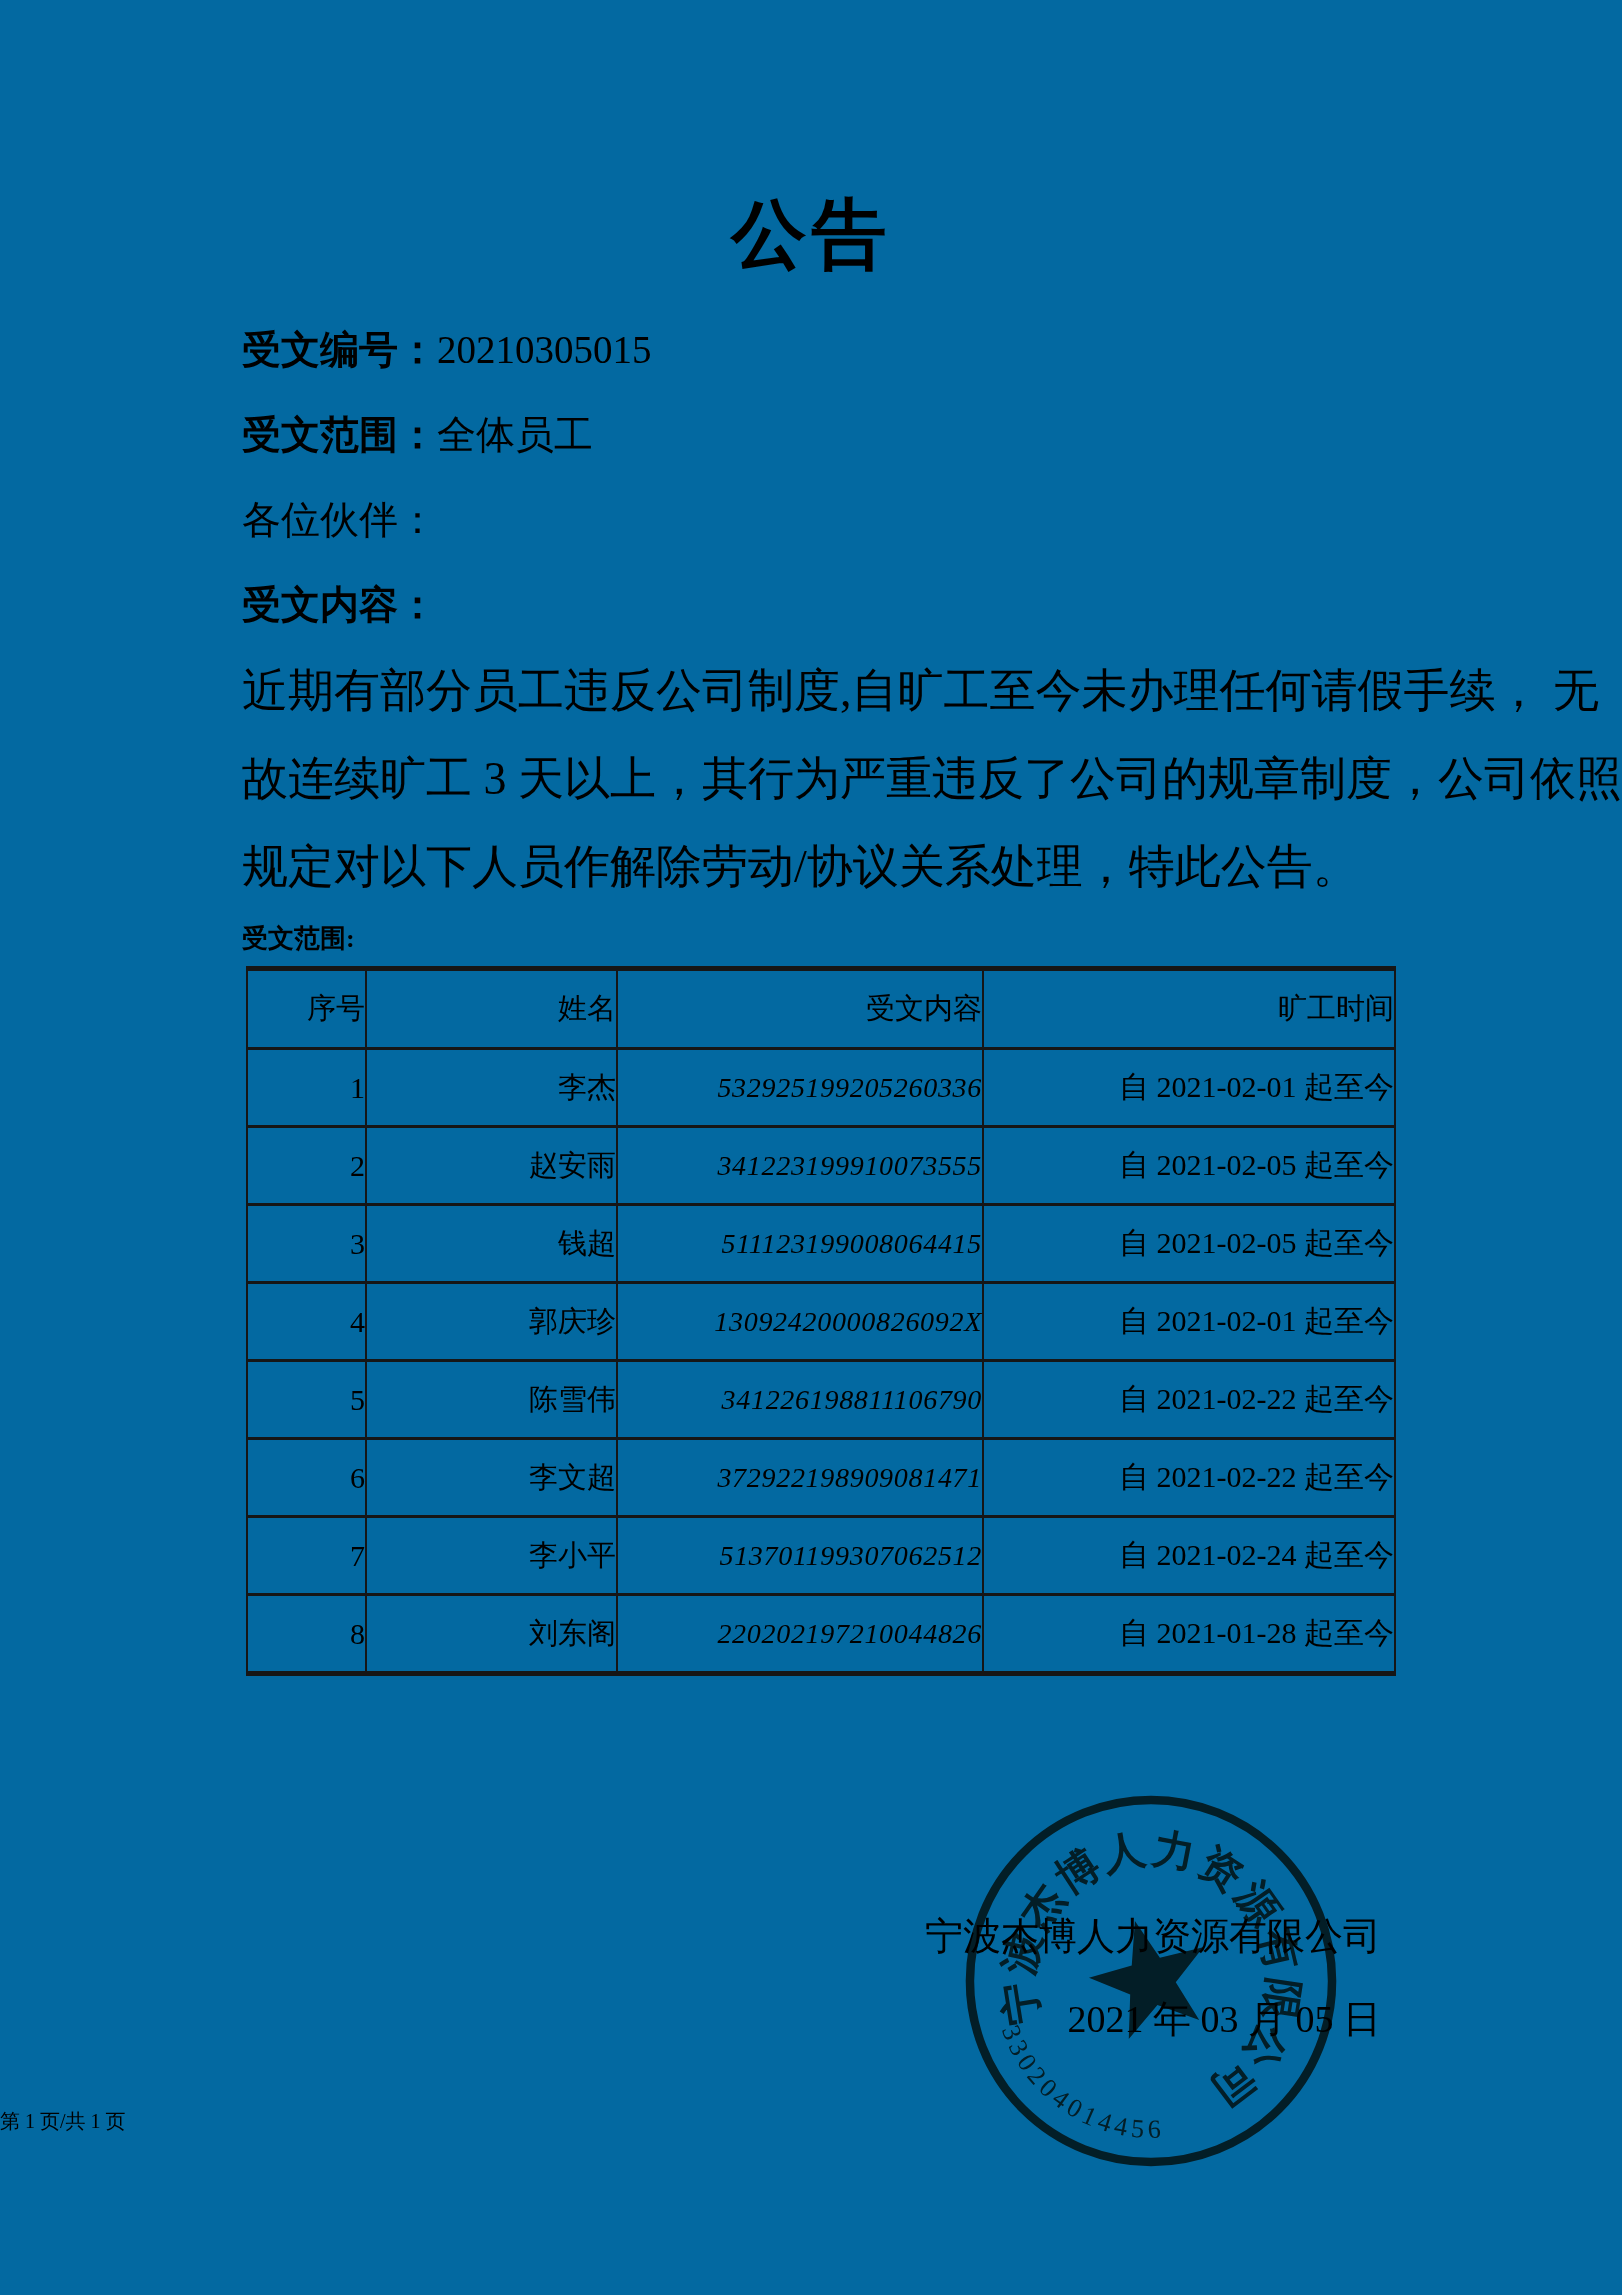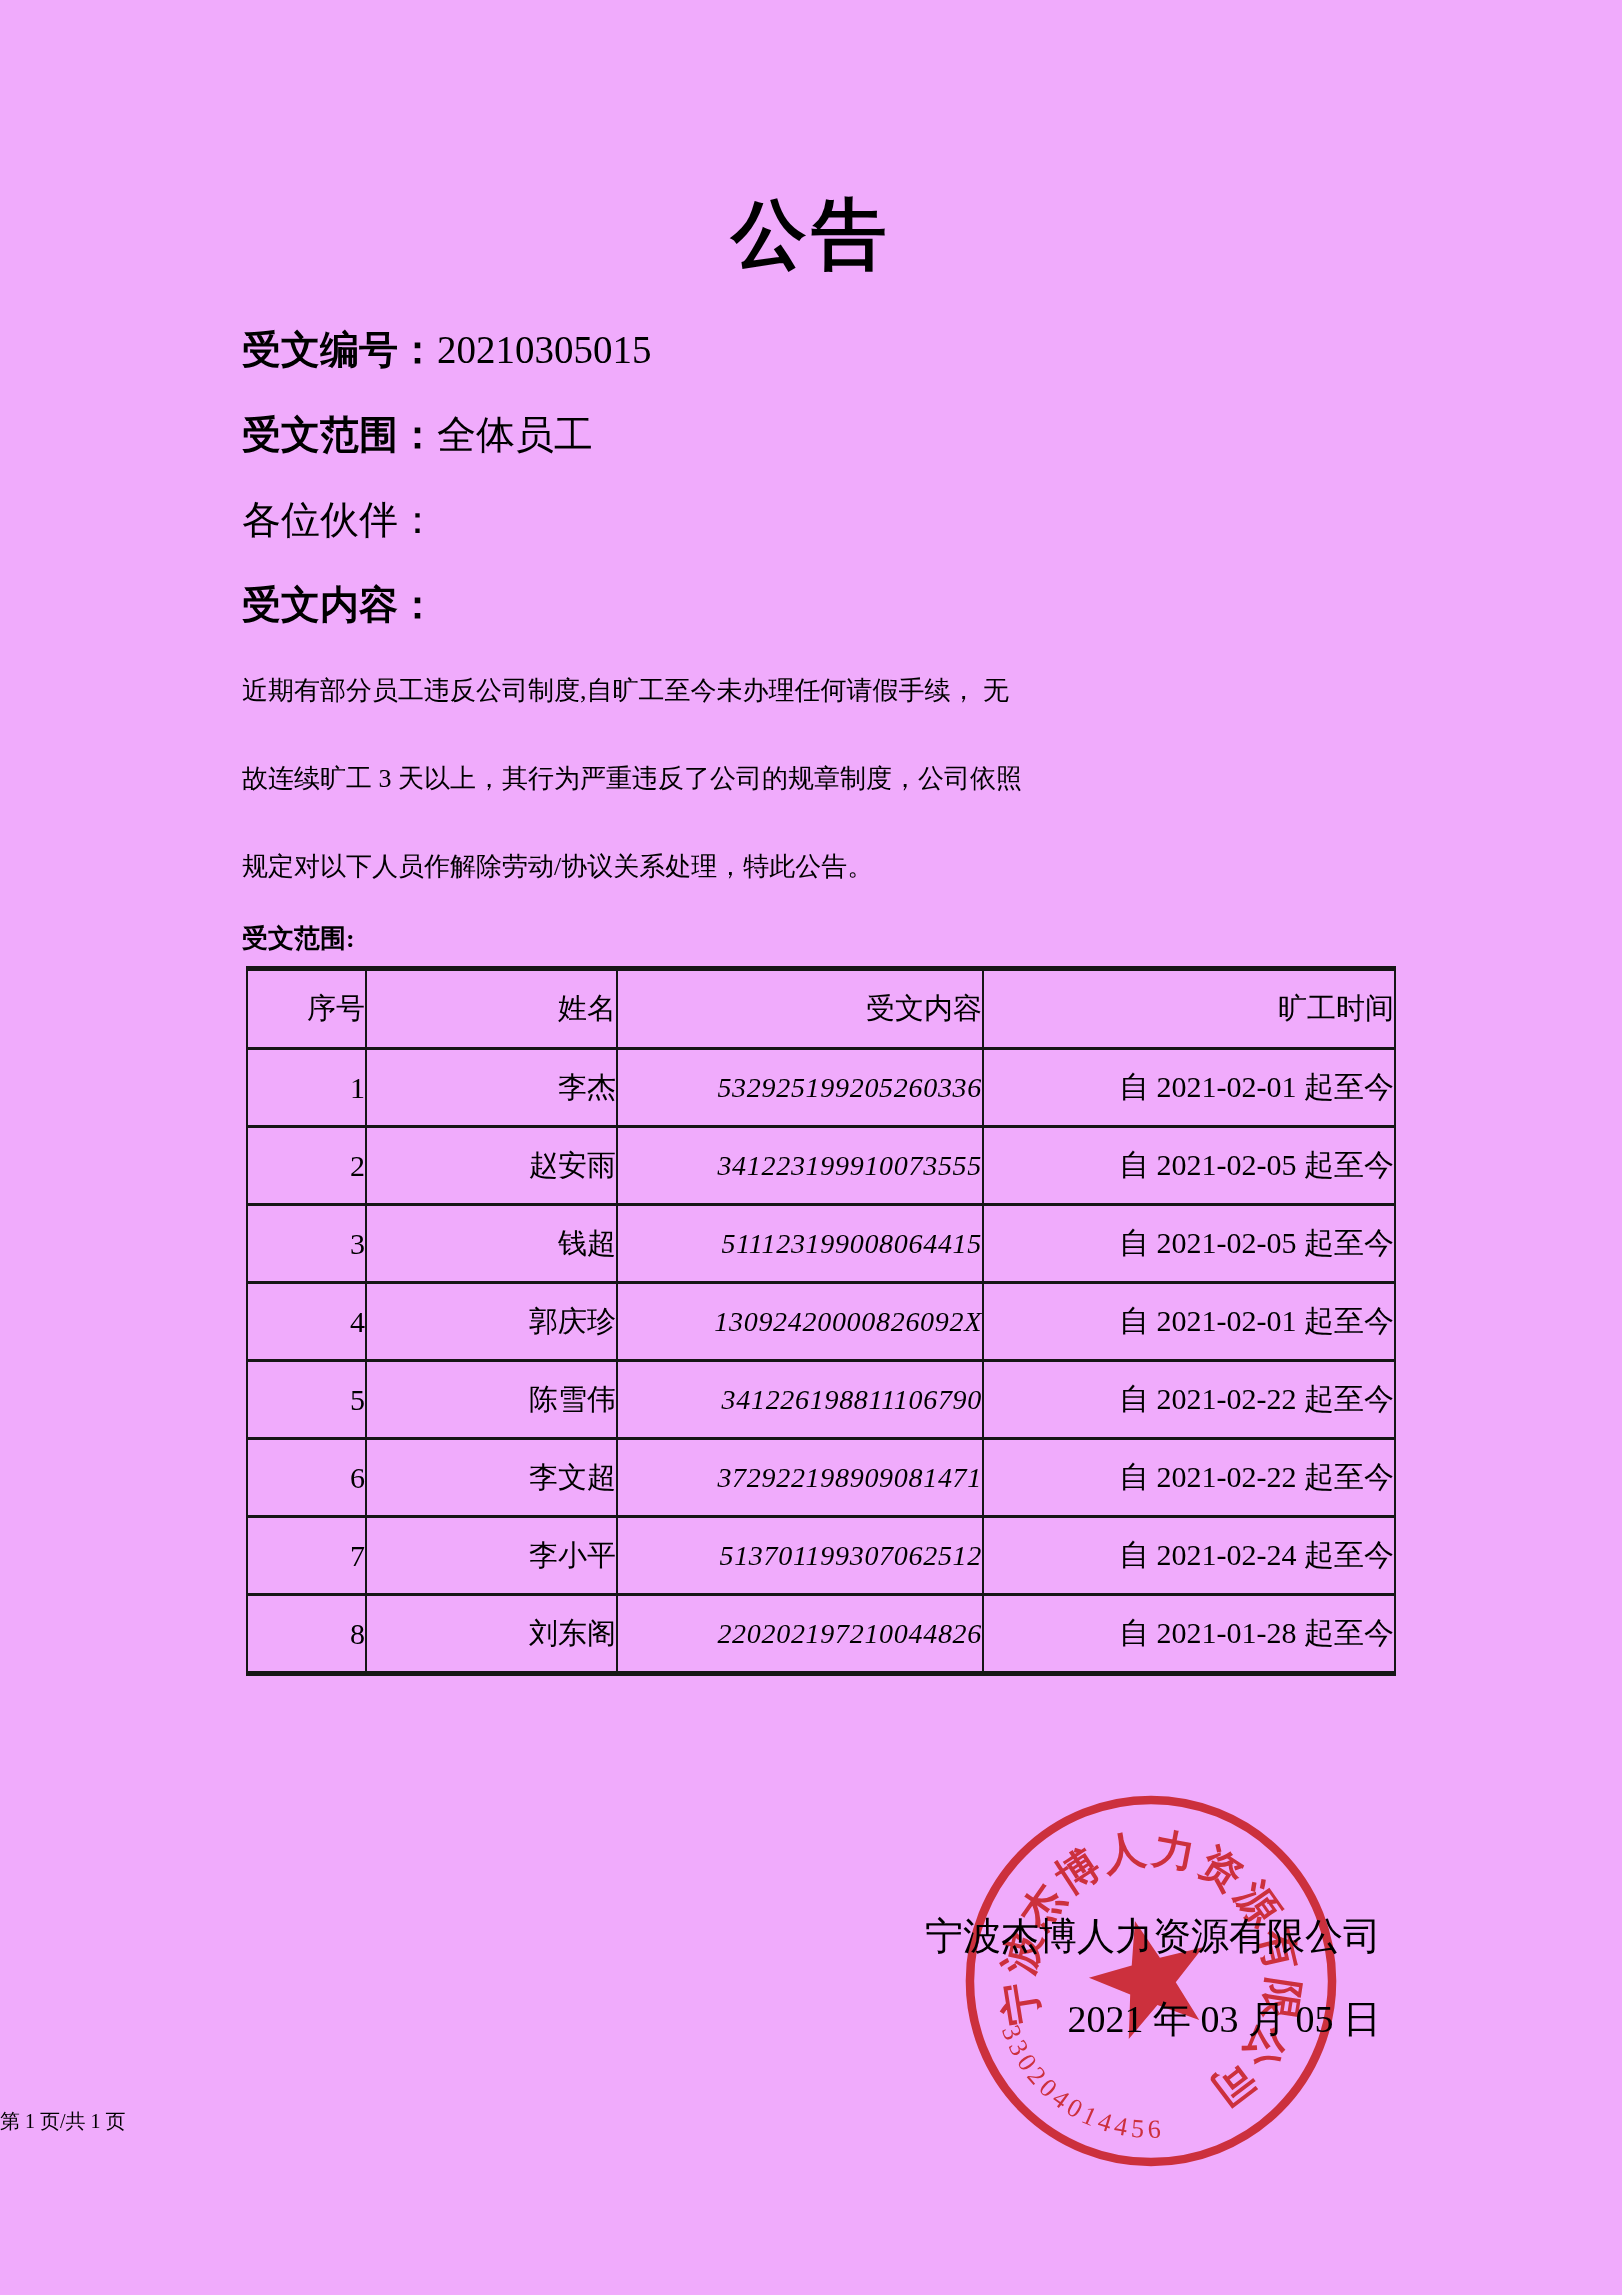--- a/index.html
+++ b/index.html
@@ -1,39 +1,39 @@
 <!DOCTYPE html>
 <html style="font-size:10.5px"><head>
 <meta charset="utf-8">
 <style>
   html,body { margin:0; padding:0; background:#888; }
   .page {
     position:relative;
     width:1623px; height:2295px;
     margin:0 auto;
-    background:#f0abfc;
+    background:#0369a1;
     color:#000;
     font-family:"Liberation Serif","DejaVu Serif",serif;
     overflow:hidden;
   }
   .title {
     padding-top:182px;
     text-align:center;
     font-size:75px;
     font-weight:bold;
     letter-spacing:5.2px;
     line-height:1.42;
   }
   .fields { margin:18.3px 222px 0 242px; }
   .field-line { font-size:39px; line-height:85px; white-space:nowrap; }
   .field-label { font-weight:bold; }
   .field-value { font-weight:normal; }
   .paragraph { margin:0 216px 0 242px; }
   .body-line {
-    font-size:26px; line-height:88px; white-space:nowrap;
+    font-size:46px; line-height:88px; white-space:nowrap;
     text-align:justify;
   }
   .list-label {
     margin:9.2px 0 0 242px;
     font-size:26px; font-weight:bold; line-height:37px;
   }
   table.roster {
     margin:9.2px 0 0 246px;
     border-collapse:collapse;
     table-layout:fixed;

